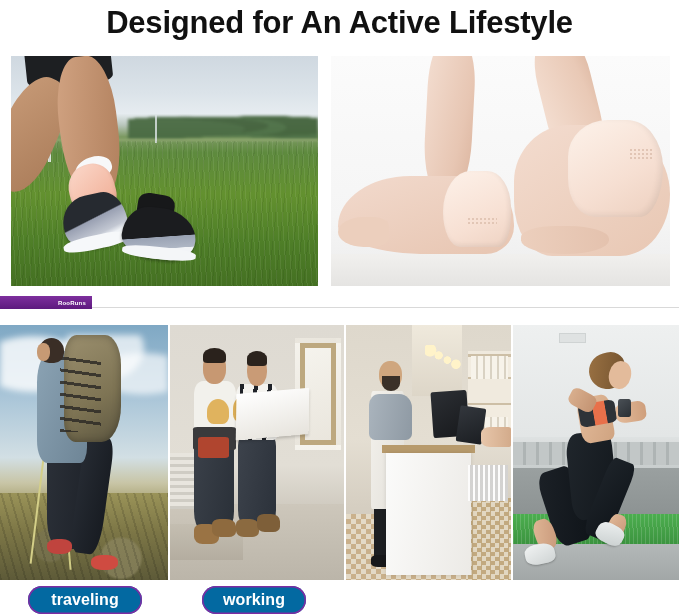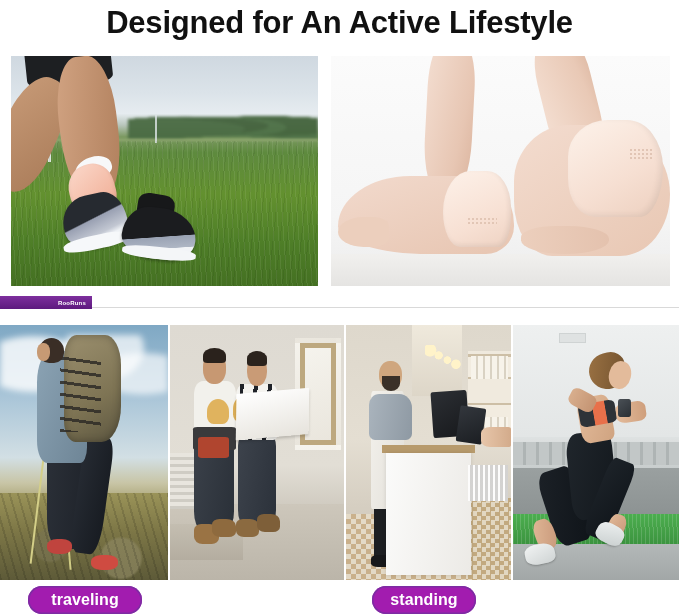--- a/index.html
+++ b/index.html
@@ -336,21 +336,21 @@
      background: linear-gradient(160deg,#f1f3f3,#cfd4d4); border-radius:36% 46% 28% 40%;
      transform: rotate(-12deg); box-shadow: 0 1px 2px rgba(0,0,0,.25); }
   .run-shoe-f { position:absolute; left:50%; top:78%; width:17%; height:8%;
      background: linear-gradient(160deg,#eef1f1,#c9cfcf); border-radius:40% 34% 40% 30%;
      transform: rotate(28deg); box-shadow: 0 1px 2px rgba(0,0,0,.25); }
 
   
   .badges { position:absolute; left:0; top:586px; width:679px; height:30px; }
   .badge {
     position:absolute; top:0; height:28px;
-    background:#a21caf;
+    background:#0369a1;
     border-radius:14px;
     display:flex; align-items:center; justify-content:center;
     color:#ffffff; font-size:16px; font-weight:700;
     letter-spacing:.1px;
     box-shadow: inset 0 0 0 1.5px #7d2ca3;
   }
   .b1 { left:28px;  width:114px; }
   .b2 { left:202px; width:104px; }
   .b3 { left:372px; width:104px; }
   .b4 { left:539px; width:124px; }
@@ -492,14 +492,14 @@
     <div class="run-arm-b"></div>
     <div class="run-arm-f"></div>
     <div class="run-armband"></div>
     <div class="run-hair"></div>
     <div class="run-head"></div>
   </div>
 </div>
 
 <div class="badges">
   <div class="badge b1">traveling</div>
-  <div class="badge b3">standing</div>
+  <div class="badge b2">working</div>
 </div>
 
 </body></html>

